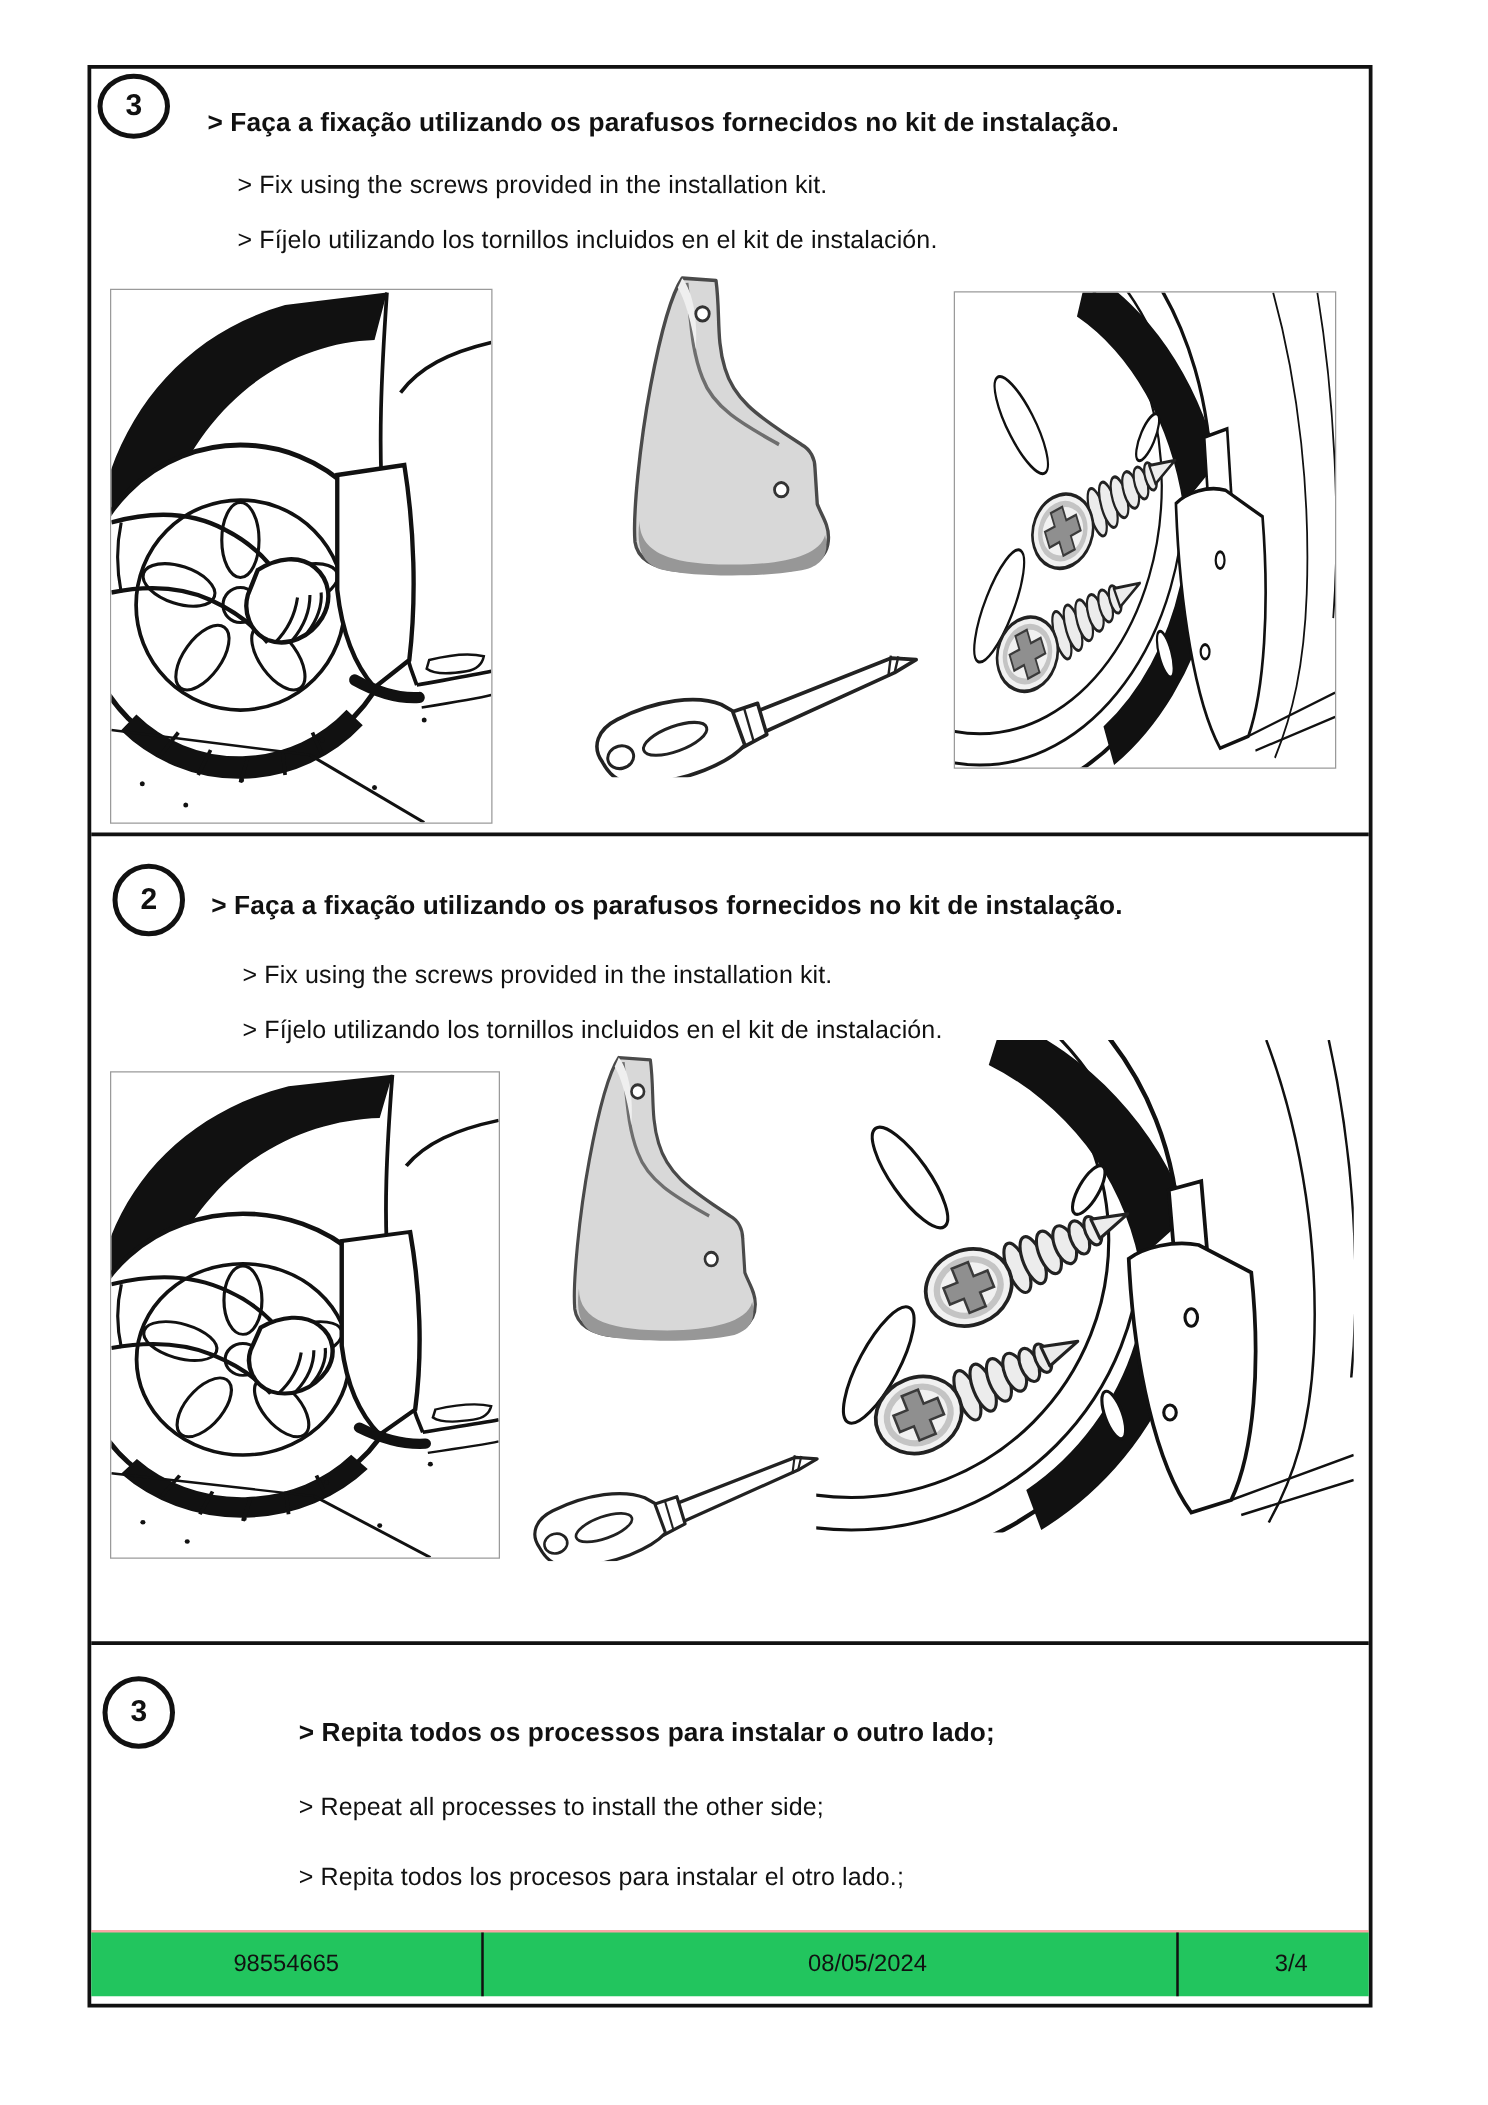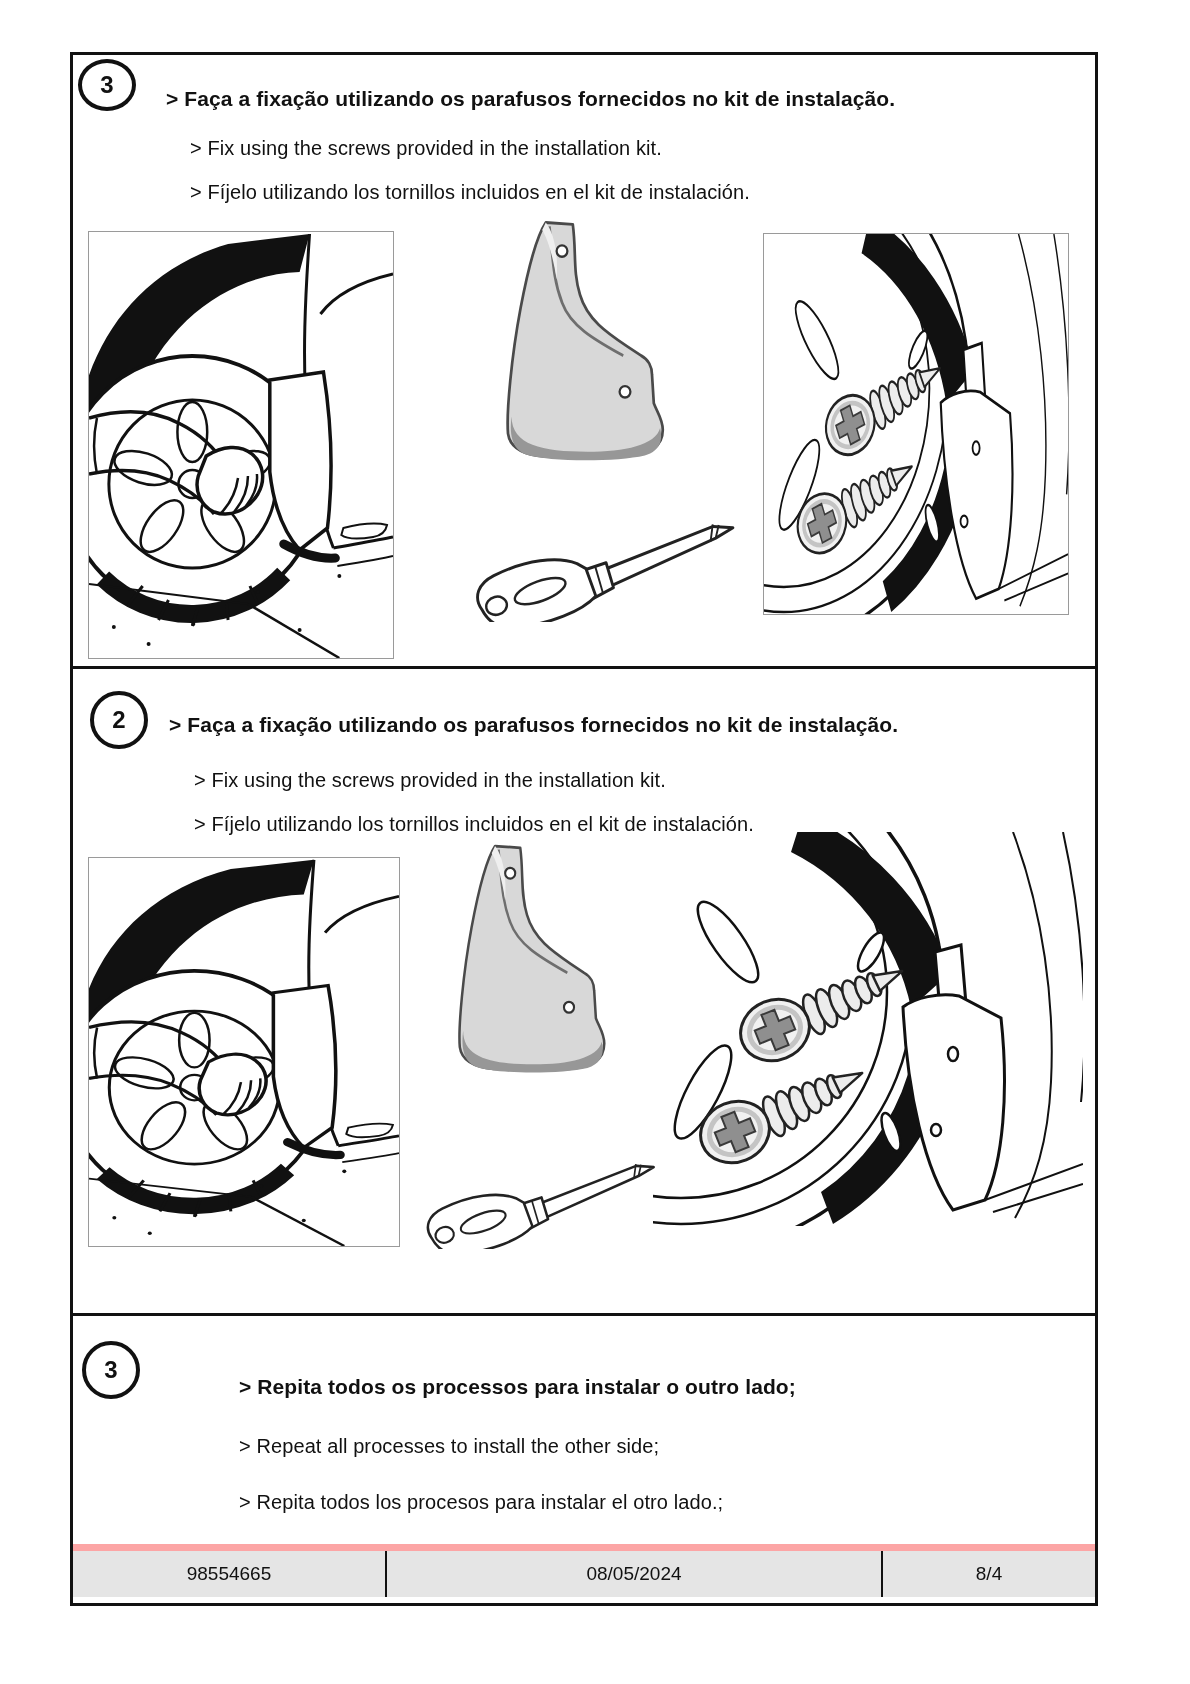--- a/index.html
+++ b/index.html
@@ -24,24 +24,24 @@
   .s1 .es{left:117px;top:106px;}
   .s2 .title{left:96px;top:28px;}
   .s2 .en{left:121px;top:80px;}
   .s2 .es{left:121px;top:124px;}
   .s3 .title{left:166px;top:43px;}
   .s3 .en{left:166px;top:99px;}
   .s3 .es{left:166px;top:155px;}
   .frame{position:absolute;border:1px solid #9a9a9a;background:#fff;margin:0;box-sizing:border-box;}
   .fig{position:absolute;display:block;}
   .frame .fig{position:static;width:100%;height:100%;}
-  .footer{height:53px;border-top:7px solid #fca5a5;display:flex;box-sizing:border-box;background:#e5e5e5;}
+  .footer{height:53px;border-top:2px solid #fca5a5;display:flex;box-sizing:border-box;background:#22c55e;gap:28px;}
   .fcell{display:flex;align-items:center;justify-content:center;font-size:19px;box-sizing:border-box;}
   .fc1{width:314px;border-right:2px solid #111;}
-  .fc2{width:496px;border-right:2px solid #111;}
+  .fc2{width:496px;border-right:2px solid #111;margin-left:32px;}
   .fc3{flex:1;}
 </style>
 </head>
 <body>
 
 <svg width="0" height="0" style="position:absolute" aria-hidden="true">
   <defs>
     <g id="screw">
       <ellipse cx="42" cy="0" rx="8" ry="21" fill="#ececec" stroke="#222" stroke-width="2.5"></ellipse>
       <ellipse cx="56" cy="-1" rx="8" ry="20" fill="#ececec" stroke="#222" stroke-width="2.5"></ellipse>
@@ -197,17 +197,17 @@
     <section class="s3">
       <div class="badge">3</div>
       <div class="title">&gt; Repita todos os processos para instalar o outro lado;</div>
       <div class="sub en">&gt; Repeat all processes to install the other side;</div>
       <div class="sub es">&gt; Repita todos los procesos para instalar el otro lado.;</div>
     </section>
 
     <div class="footer">
       <div class="fcell fc1">98554665</div>
       <div class="fcell fc2">08/05/2024</div>
-      <div class="fcell fc3">8/4</div>
+      <div class="fcell fc3">3/4</div>
     </div>
 
   </div>
 </div>
 
 </body></html>

